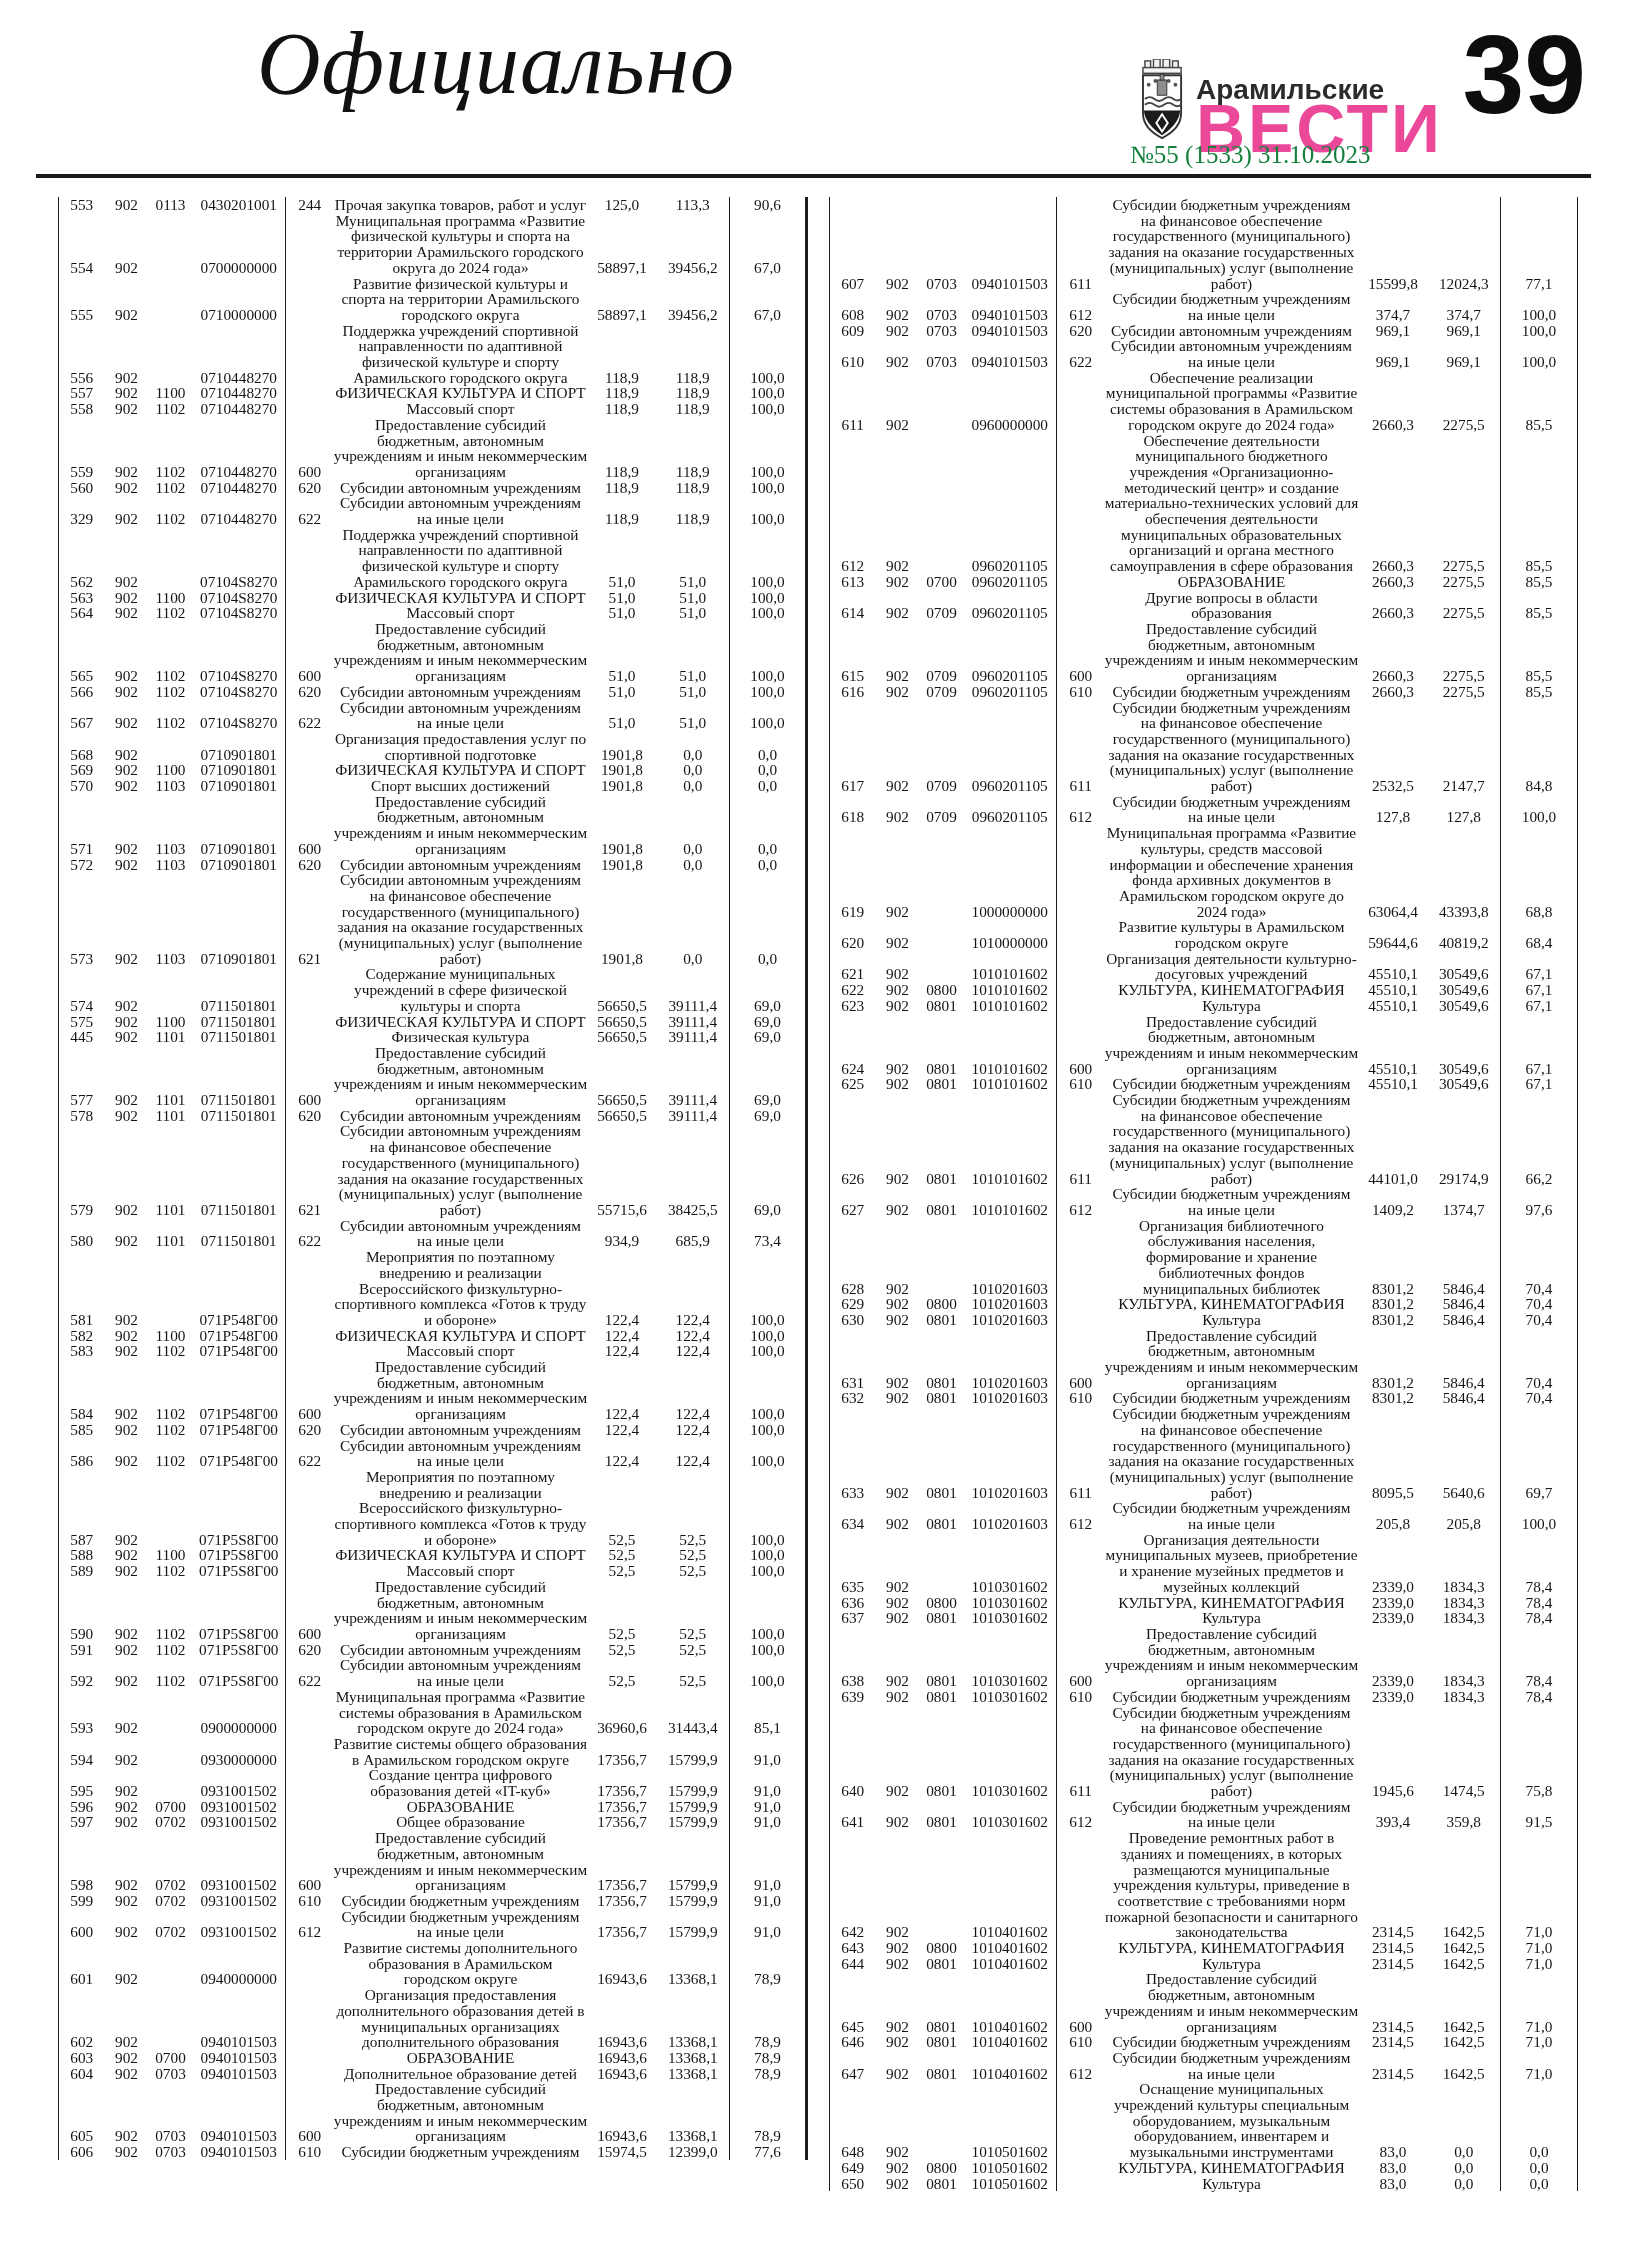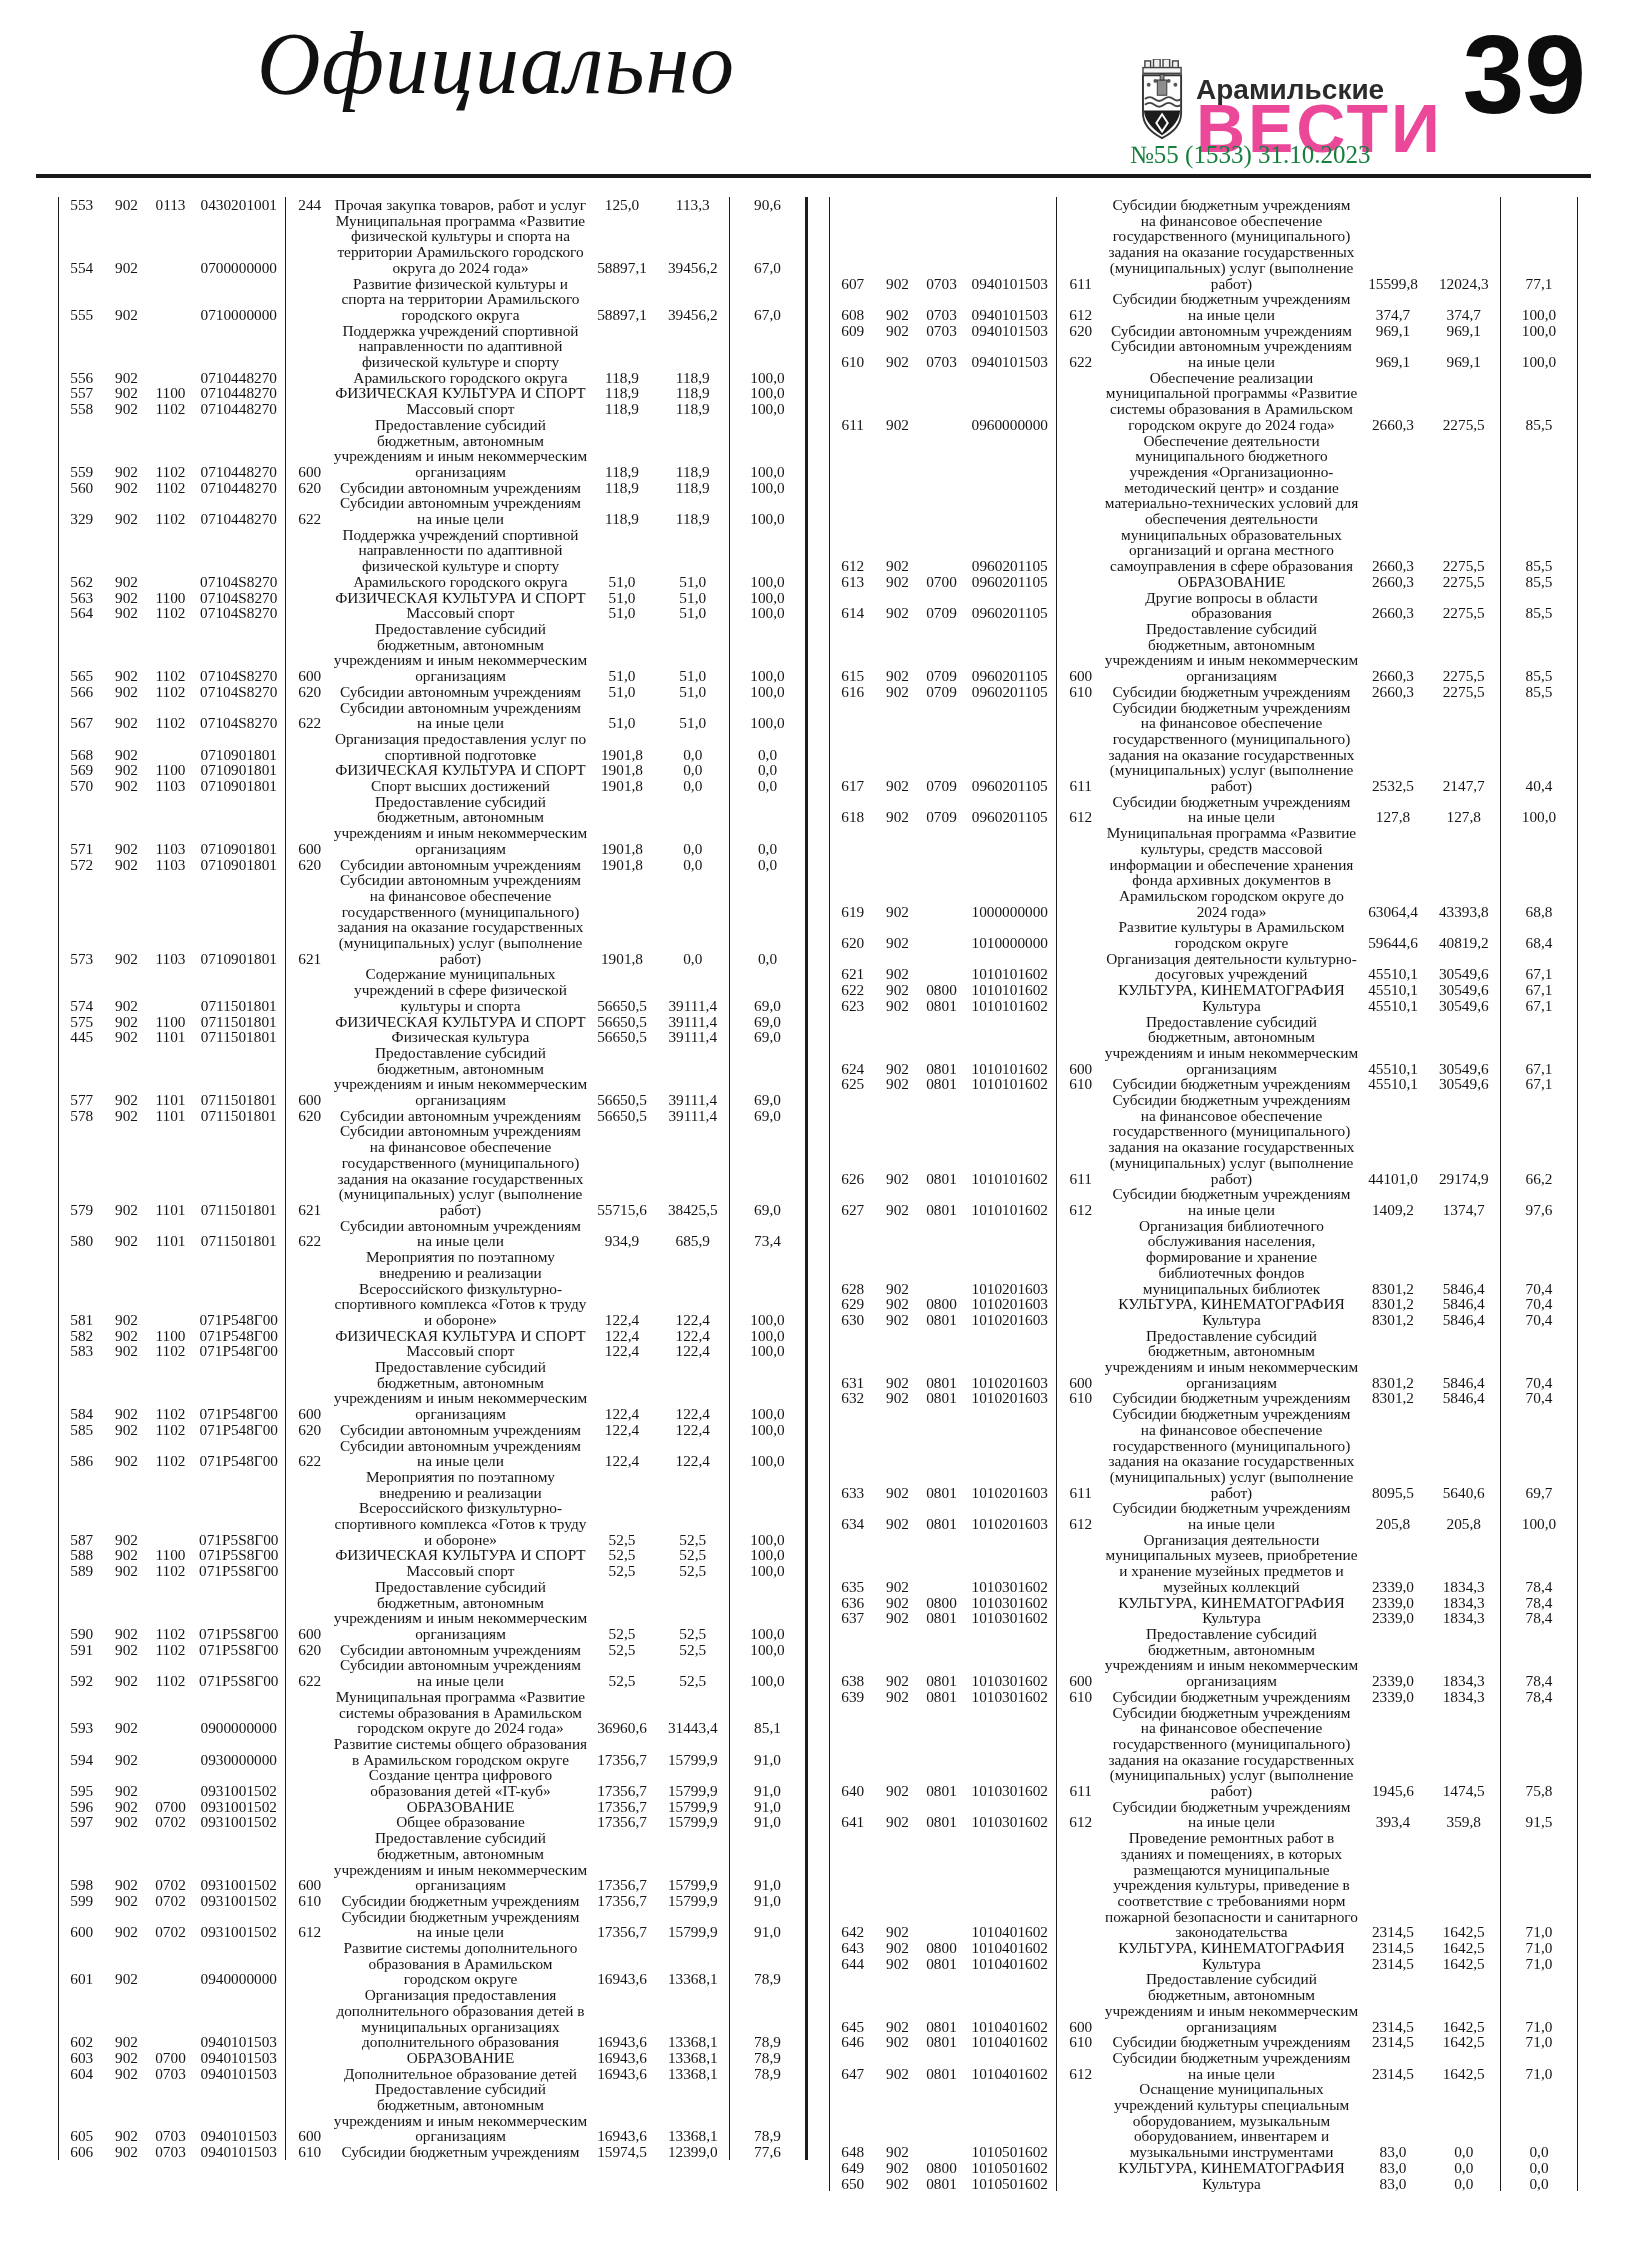--- a/index.html
+++ b/index.html
@@ -813,21 +813,21 @@
         </tr>
         <tr>
           <td class="c0">617</td>
           <td class="c1">902</td>
           <td class="c2">0709</td>
           <td class="c3">0960201105</td>
           <td class="c4">611</td>
           <td class="c5">Субсидии бюджетным учреждениям на финансовое обеспечение государственного (муниципального) задания на оказание государственных (муниципальных) услуг (выполнение работ)</td>
           <td class="c6">2532,5</td>
           <td class="c7">2147,7</td>
-          <td class="c8">40,4</td>
+          <td class="c8">84,8</td>
         </tr>
         <tr>
           <td class="c0">618</td>
           <td class="c1">902</td>
           <td class="c2">0709</td>
           <td class="c3">0960201105</td>
           <td class="c4">612</td>
           <td class="c5">Субсидии бюджетным учреждениям на иные цели</td>
           <td class="c6">127,8</td>
           <td class="c7">127,8</td>

